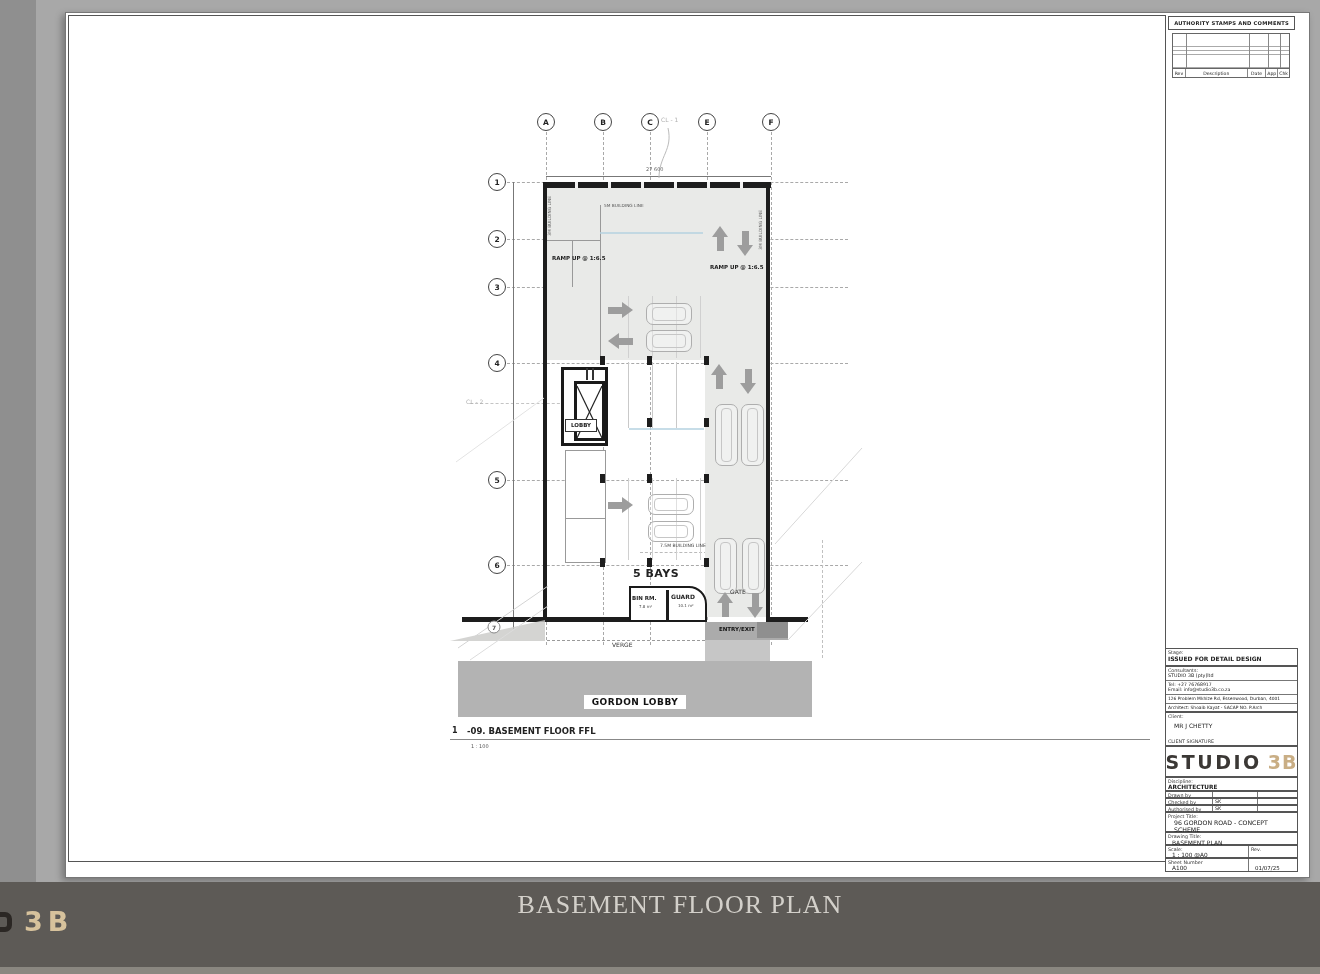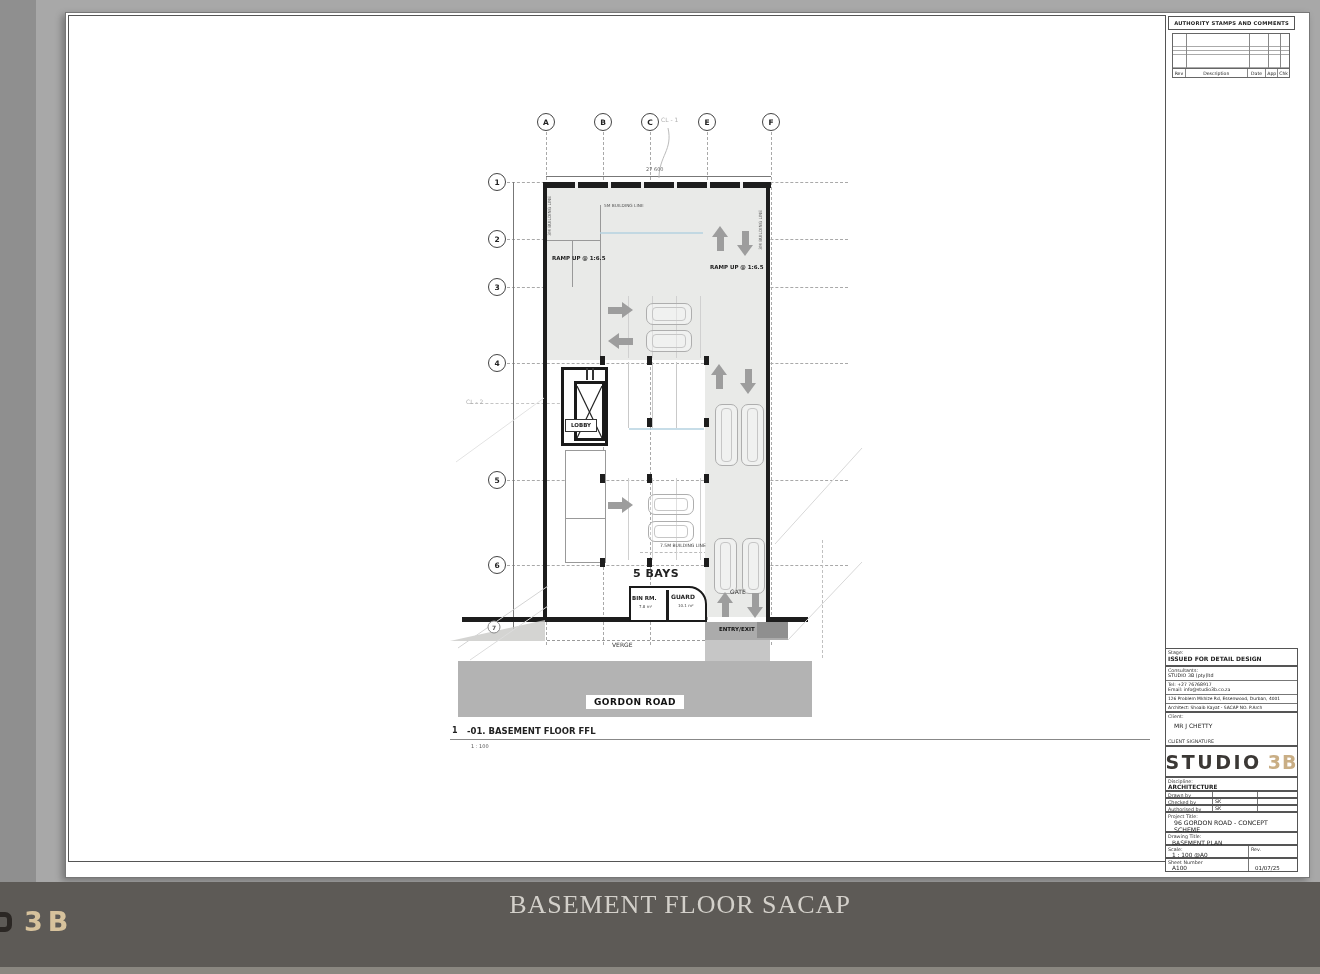--- a/index.html
+++ b/index.html
@@ -254,25 +254,25 @@
   <div class="lbl" style="left:660px;top:544px;font-size:4.5px;color:#444;">7.5M BUILDING LINE</div>
   <div class="lbl" style="left:633px;top:568px;font-size:11px;font-weight:bold;letter-spacing:.5px;">5 BAYS</div>
   <div class="lbl" style="left:632px;top:596px;font-size:5.5px;font-weight:bold;">BIN RM.</div>
   <div class="lbl" style="left:639px;top:605px;font-size:4px;color:#444;">7.8 m²</div>
   <div class="lbl" style="left:671px;top:594px;font-size:6px;font-weight:bold;">GUARD</div>
   <div class="lbl" style="left:678px;top:604px;font-size:4px;color:#444;">10.1 m²</div>
   <div class="lbl" style="left:730px;top:589px;font-size:6px;color:#333;">GATE</div>
   <div class="lbl" style="left:719px;top:627px;font-size:5.5px;font-weight:bold;color:#111;">ENTRY/EXIT</div>
   <div class="lbl" style="left:612px;top:642px;font-size:6px;color:#333;">VERGE</div>
   <div class="abs" style="left:458px;top:690px;width:354px;text-align:center;z-index:5;">
-    <span style="background:#fff;padding:2px 8px;font-size:9px;font-weight:bold;letter-spacing:.5px;color:#111;">GORDON ROAD</span>
+    <span style="background:#fff;padding:2px 8px;font-size:9px;font-weight:bold;letter-spacing:.5px;color:#111;">GORDON LOBBY</span>
   </div>
 
   <div class="lbl" style="left:452px;top:727px;font-size:8px;font-weight:bold;">1</div>
-  <div class="lbl" style="left:467px;top:727px;font-size:8.5px;font-weight:bold;">-01. BASEMENT FLOOR FFL</div>
+  <div class="lbl" style="left:467px;top:727px;font-size:8.5px;font-weight:bold;">-09. BASEMENT FLOOR FFL</div>
   <div class="tline" style="left:450px;top:739px;width:700px;height:1px;background:#888;"></div>
   <div class="lbl" style="left:471px;top:744px;font-size:5px;color:#555;">1 : 100</div>
 
   <svg class="overlay" width="1320" height="974">
     <path d="M668,128 C673,150 659,156 659,178" stroke="#bbb" fill="none" stroke-width="1"></path>
     <polygon points="450,641 545,620 545,641 468,641" fill="#c9c9c7" opacity="0.8"></polygon>
     <line x1="458" y1="648" x2="548" y2="586" stroke="#d4d4d4" stroke-width="1"></line>
     <line x1="470" y1="660" x2="548" y2="606" stroke="#dcdcdc" stroke-width="1"></line>
     <line x1="456" y1="462" x2="544" y2="398" stroke="#e3e3e3" stroke-width="1"></line>
     <line x1="775" y1="544" x2="862" y2="448" stroke="#d8d8d8" stroke-width="1"></line>
@@ -373,21 +373,21 @@
     <span style="width:82px;border-right:1px solid #777;display:block;">
       <span class="cap" style="display:block;">Sheet Number</span>
       <span class="val" style="font-size:5.8px;margin-left:4px;">A100</span>
     </span>
     <span class="val" style="font-size:5.5px;align-self:flex-end;margin-left:4px;">01/07/25</span>
   </div>
 
 
   <div class="abs footer">
     <div class="footer-title">
-      <div>BASEMENT FLOOR SACAP</div>
+      <div>BASEMENT FLOOR PLAN</div>
     </div>
     <div class="flogo">
       <span class="flogo-o"></span>
       <span class="flogo-3b">3B</span>
     </div>
     <div class="footer-strip"></div>
   </div>
 
 </div>
 

